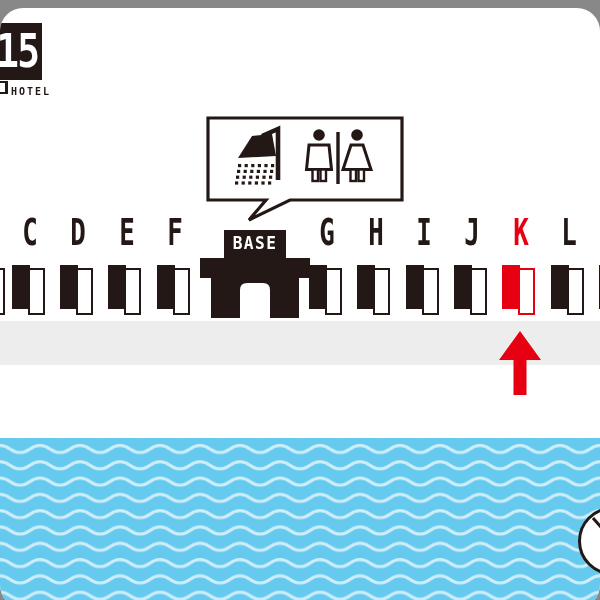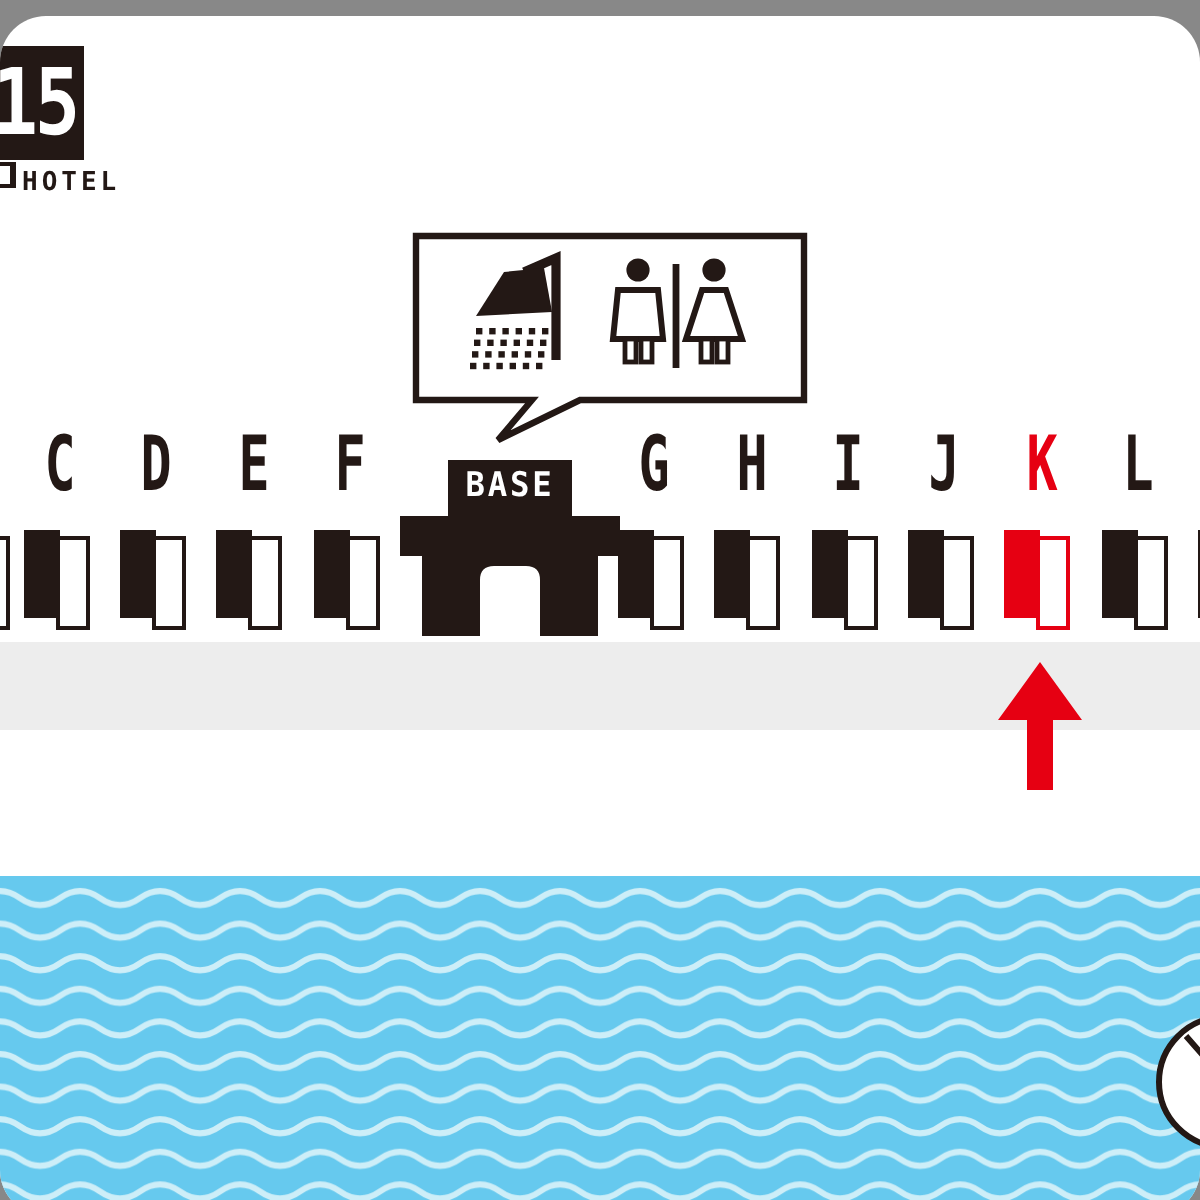--- a/index.html
+++ b/index.html
@@ -14,21 +14,21 @@
     position:absolute;left:-22px;top:15px;width:64px;height:57px;
     background:var(--ink,#231815);overflow:hidden;
   }
   .logo-glyphs{
     position:absolute;right:4px;top:4px;
     font-weight:bold;font-size:46px;line-height:48px;color:#fff;
     letter-spacing:-2px;transform:scaleX(.82);transform-origin:right top;
   }
   .logo-caption{
     position:absolute;left:0;top:73px;height:12px;
-    font-weight:bold;font-size:13px;line-height:12px;letter-spacing:2px;
+    font-weight:bold;font-size:10px;line-height:12px;letter-spacing:2px;
     color:var(--ink,#231815);white-space:nowrap;
   }
   .partial-glyph{display:inline-block;width:5px;height:9px;margin-right:3px;
     border-right:3px solid var(--ink,#231815);
     border-top:2px solid var(--ink,#231815);
     border-bottom:2px solid var(--ink,#231815);
     vertical-align:1px;}
   
   .bubble{position:absolute;left:200px;top:100px;}
   

